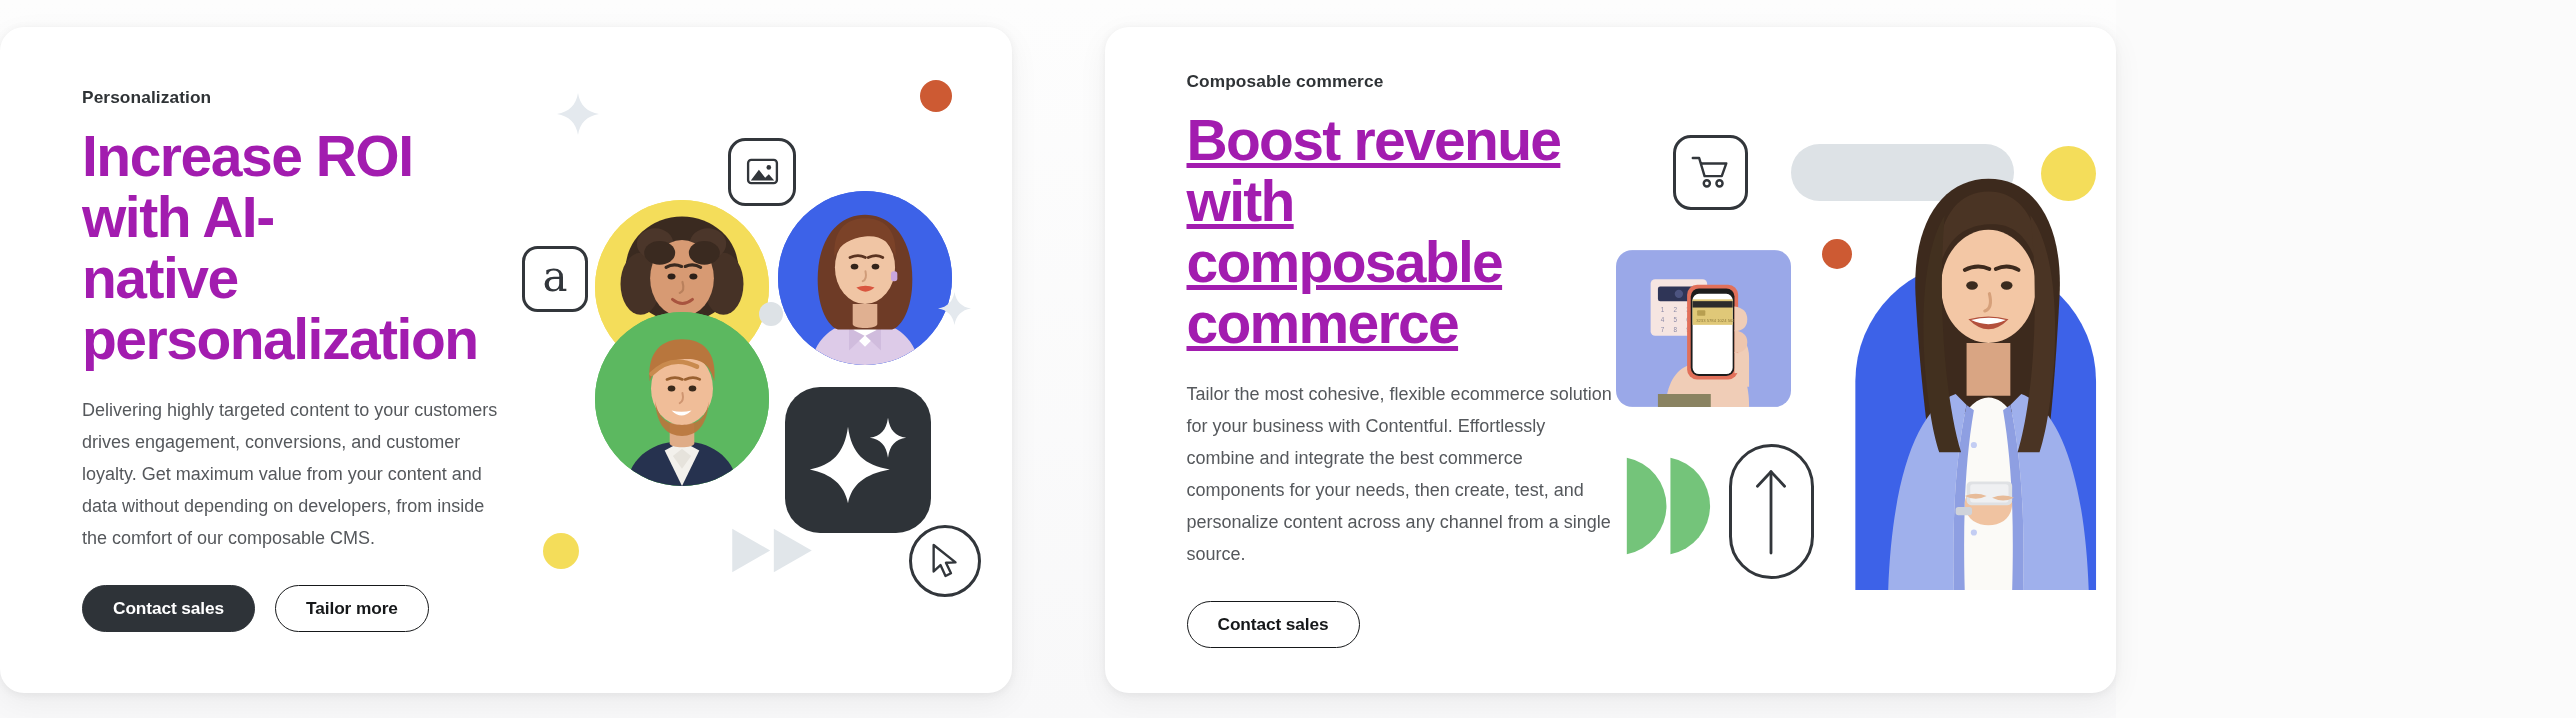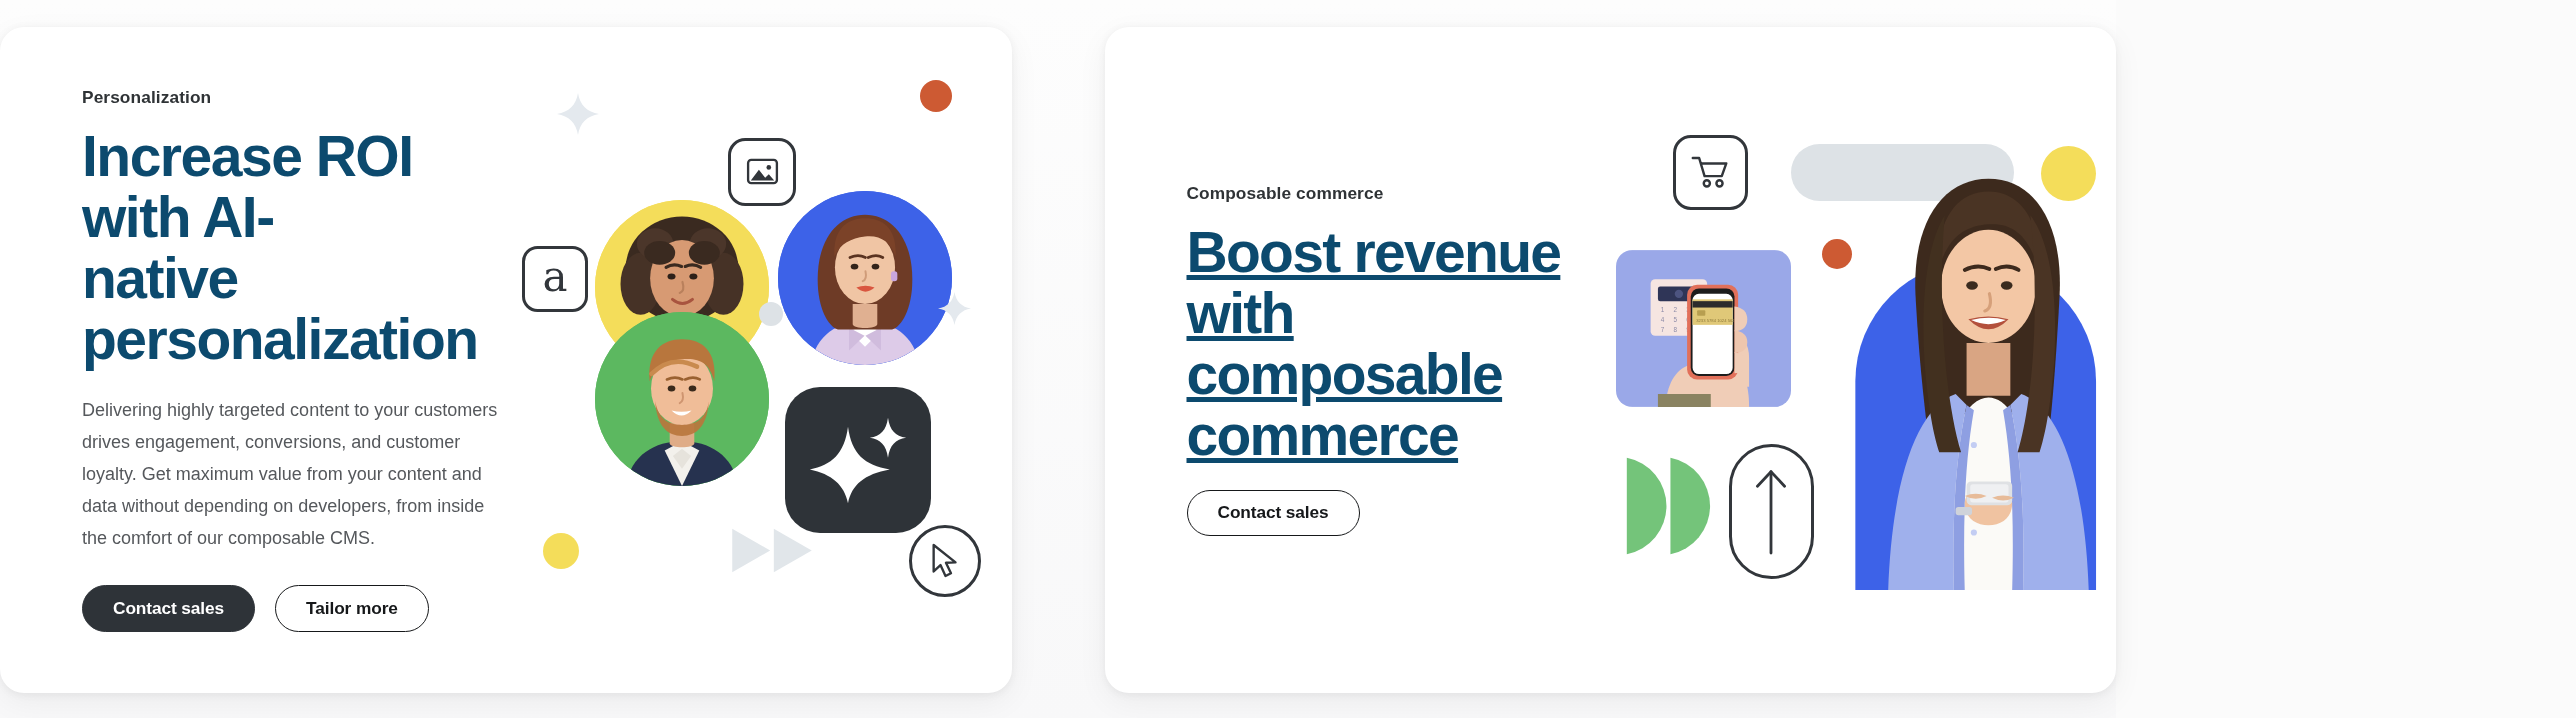--- a/index.html
+++ b/index.html
@@ -53,21 +53,21 @@
     font-weight: 700;
     color: #2f3336;
     letter-spacing: 0.1px;
     margin: 0 0 18px 0;
     line-height: 1.2;
   }
 
   .headline {
     font-size: 57px;
     font-weight: 700;
-    color: #0c4a6e;
+    color: #a21caf;
     line-height: 1.07;
     letter-spacing: -1.5px;
     margin: 0 0 24px 0;
     white-space: pre-line;
   }
   .card.right .headline { letter-spacing: -1.7px; text-decoration: underline; }
 
   .body-copy {
     font-size: 18px;
     line-height: 1.78;
@@ -314,20 +314,21 @@
 
     </div>
   </div>
 
   <div class="card right">
 
     <div class="copy">
       <div class="eyebrow">Composable commerce</div>
       <h2 class="headline">Boost revenue with
 composable commerce</h2>
+      <p class="body-copy">Tailor the most cohesive, flexible ecommerce solution for your business with Contentful. Effortlessly combine and integrate the best commerce components for your needs, then create, test, and personalize content across any channel from a single source.</p>
       <div class="actions">
         <button class="btn btn-ghost">Contact sales</button>
       </div>
     </div>
 
     <div class="art">
 
       <div class="tile-outline" style="left:57px; top:108px; width:75px; height:75px; border-radius:18px;">
         <svg width="38" height="35" viewBox="0 0 42 38">
           <path d="M2 3 H9 L15 23 H34 L39 9 H12" fill="none" stroke="#32363b" stroke-width="2.7" stroke-linecap="round" stroke-linejoin="round"></path>

